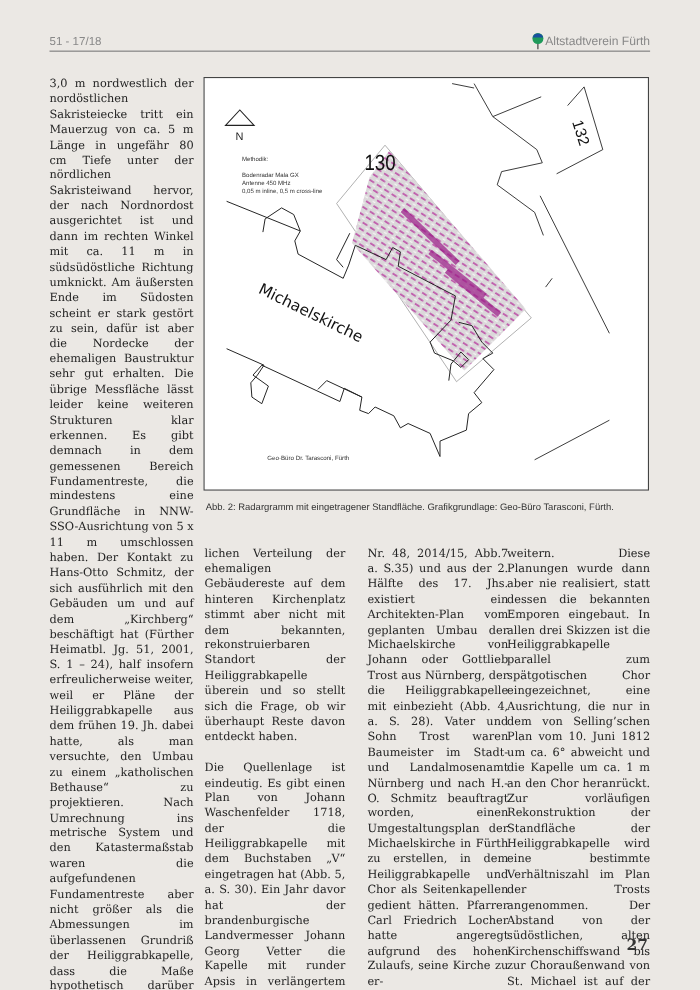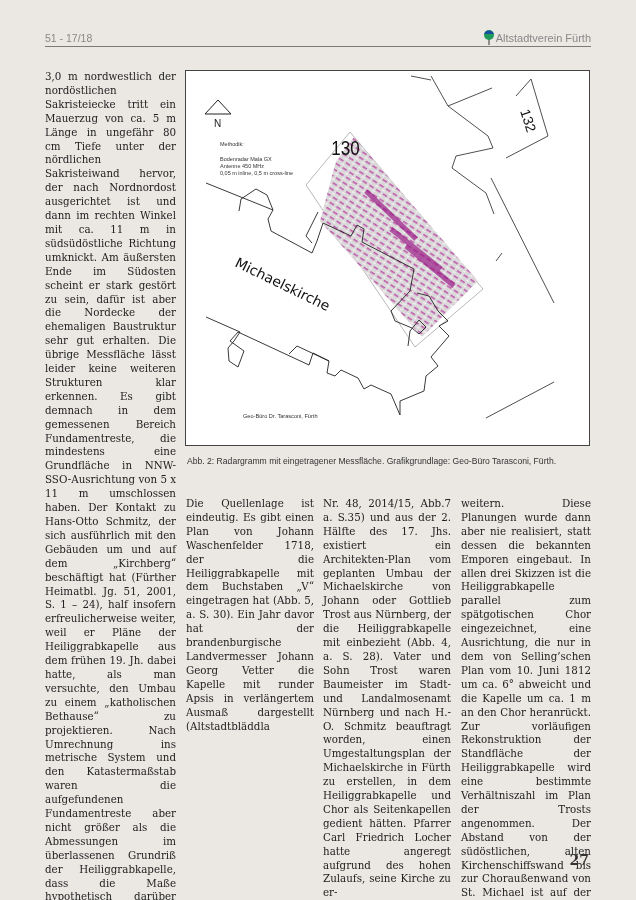--- a/index.html
+++ b/index.html
@@ -14,21 +14,21 @@
 
   .figure { position:absolute; left:185px; top:70px; width:405px; height:376px; background:#fff; border:1.5px solid #444; box-sizing:border-box; overflow:hidden; }
   .figure svg { position:absolute; left:0; top:0; }
   .caption { position:absolute; left:187px; top:456px; width:420px; font-family:"Liberation Sans", sans-serif; font-size:8.6px; color:#333; white-space:nowrap; }
 
   .col { position:absolute; font-size:10.3px; line-height:13.9px; text-align:justify; hyphens:manual; }
   .col p { margin:0; }
   .col p + p { margin-top:13.9px; }
   .col1 { left:45px; top:70px; width:131px; }
   .col2 { left:186px; top:497px; width:128px; }
-  .col3 { left:323px; top:497px; width:128px; }
+  .col3 { left:334px; top:497px; width:128px; }
   .col4 { left:461px; top:497px; width:130px; }
 
   .pageno { position:absolute; right:47px; top:852px; font-size:14px; font-weight:bold; color:#333; }
 </style>
 </head>
 <body>
 
 <div class="header">
   <span class="issue">51 - 17/18</span>
   <svg class="logo" viewBox="0 0 12 16">
@@ -79,26 +79,27 @@
 
     <polyline points="20,246 54,261 48,270 42,277 43,290 52,296 58,280 44,270 52,261 123,294 127,282 143,290 141,302 149,305 155,299 172,307 178,318 185,314 205,323 214,344 214,330 238,320 240,305 252,295 245,286 263,265 253,255 262,250 252,240 243,225 231,222" fill="none" stroke="#222" stroke-width="0.9"></polyline>
     <polyline points="103,283 111,275 143,290" fill="none" stroke="#222" stroke-width="0.9"></polyline>
 
     <text x="0" y="0" font-family="DejaVu Sans, sans-serif" font-size="14" fill="#111" transform="translate(48,195) rotate(26)">Michaelskirche</text>
 
     <text x="57" y="347" font-family="Liberation Sans, sans-serif" font-size="5.6" fill="#333">Geo-Büro Dr. Tarasconi, Fürth</text>
   </svg>
 </div>
 
-<div class="caption">Abb. 2: Radargramm mit eingetragener Messfläche. Grafikgrundlage: Geo-Büro Tarasconi, Fürth.</div>
+<div class="caption">Abb. 2: Radargramm mit eingetragener Standfläche. Grafikgrundlage: Geo-Büro Tarasconi, Fürth.</div>
 
 <div class="col col1">
   <p>3,0 m nordwestlich der nordöstlichen Sakristeiecke tritt ein Mauerzug von ca. 5 m Länge in ungefähr 80 cm Tiefe unter der nördlichen Sakristeiwand hervor, der nach Nordnordost ausgerichtet ist und dann im rechten Winkel mit ca. 11 m in südsüdöstliche Richtung umknickt. Am äußersten Ende im Südosten scheint er stark gestört zu sein, dafür ist aber die Nordecke der ehemaligen Baustruktur sehr gut erhalten. Die übrige Messfläche lässt leider keine weiteren Strukturen klar erkennen. Es gibt demnach in dem gemessenen Bereich Fundamentreste, die mindestens eine Grundfläche in NNW-SSO-Ausrichtung von 5 x 11 m umschlossen haben. Der Kontakt zu Hans-Otto Schmitz, der sich ausführlich mit den Gebäuden um und auf dem „Kirchberg“ beschäftigt hat (Fürther Heimatbl. Jg. 51, 2001, S. 1 – 24), half insofern erfreulicherweise weiter, weil er Pläne der Heiliggrabkapelle aus dem frühen 19. Jh. dabei hatte, als man versuchte, den Umbau zu einem „katholischen Bethause“ zu projektieren. Nach Umrechnung ins metrische System und den Katastermaßstab waren die aufgefundenen Fundamentreste aber nicht größer als die Abmessungen im überlassenen Grundriß der Heiliggrabkapelle, dass die Maße hypothetisch darüber gelegt werden konnten (Abb. 3, rote Rekonstruktion). Das daraus erschlossene Schaubild der räum-</p>
 </div>
 <div class="col col2">
+  <p>lichen Verteilung der ehemaligen Gebäudereste auf dem hinteren Kirchenplatz stimmt aber nicht mit dem bekannten, rekonstruierbaren Standort der Heiliggrabkapelle überein und so stellt sich die Frage, ob wir überhaupt Reste davon entdeckt haben.</p>
   <p>Die Quellenlage ist eindeutig. Es gibt einen Plan von Johann Waschenfelder 1718, der die Heiliggrabkapelle mit dem Buchstaben „V“ eingetragen hat (Abb. 5, a. S. 30). Ein Jahr davor hat der brandenburgische Landvermesser Johann Georg Vetter die Kapelle mit runder Apsis in verlängertem Ausmaß dargestellt (Altstadtbläddla</p>
 </div>
 <div class="col col3">
   <p>Nr. 48, 2014/15, Abb.7 a. S.35) und aus der 2. Hälfte des 17. Jhs. existiert ein Architekten-Plan vom geplanten Umbau der Michaelskirche von Johann oder Gottlieb Trost aus Nürnberg, der die Heiliggrabkapelle mit einbezieht (Abb. 4, a. S. 28). Vater und Sohn Trost waren Baumeister im Stadt- und Landalmosenamt Nürnberg und nach H.-O. Schmitz beauftragt worden, einen Umgestaltungsplan der Michaelskirche in Fürth zu erstellen, in dem Heiliggrabkapelle und Chor als Seitenkapellen gedient hätten. Pfarrer Carl Friedrich Locher hatte angeregt aufgrund des hohen Zulaufs, seine Kirche zu er-</p>
 </div>
 <div class="col col4">
   <p>weitern. Diese Planungen wurde dann aber nie realisiert, statt dessen die bekannten Emporen eingebaut. In allen drei Skizzen ist die Heiliggrabkapelle parallel zum spätgotischen Chor eingezeichnet, eine Ausrichtung, die nur in dem von Selling’schen Plan vom 10. Juni 1812 um ca. 6° abweicht und die Kapelle um ca. 1 m an den Chor heranrückt. Zur vorläufigen Rekonstruktion der Standfläche der Heiliggrabkapelle wird eine bestimmte Verhältniszahl im Plan der Trosts angenommen. Der Abstand von der südöstlichen, alten Kirchenschiffswand bis zur Chorauß­enwand von St. Michael ist auf der Mittel-</p>
 </div>
 
 <div class="pageno">27</div>

